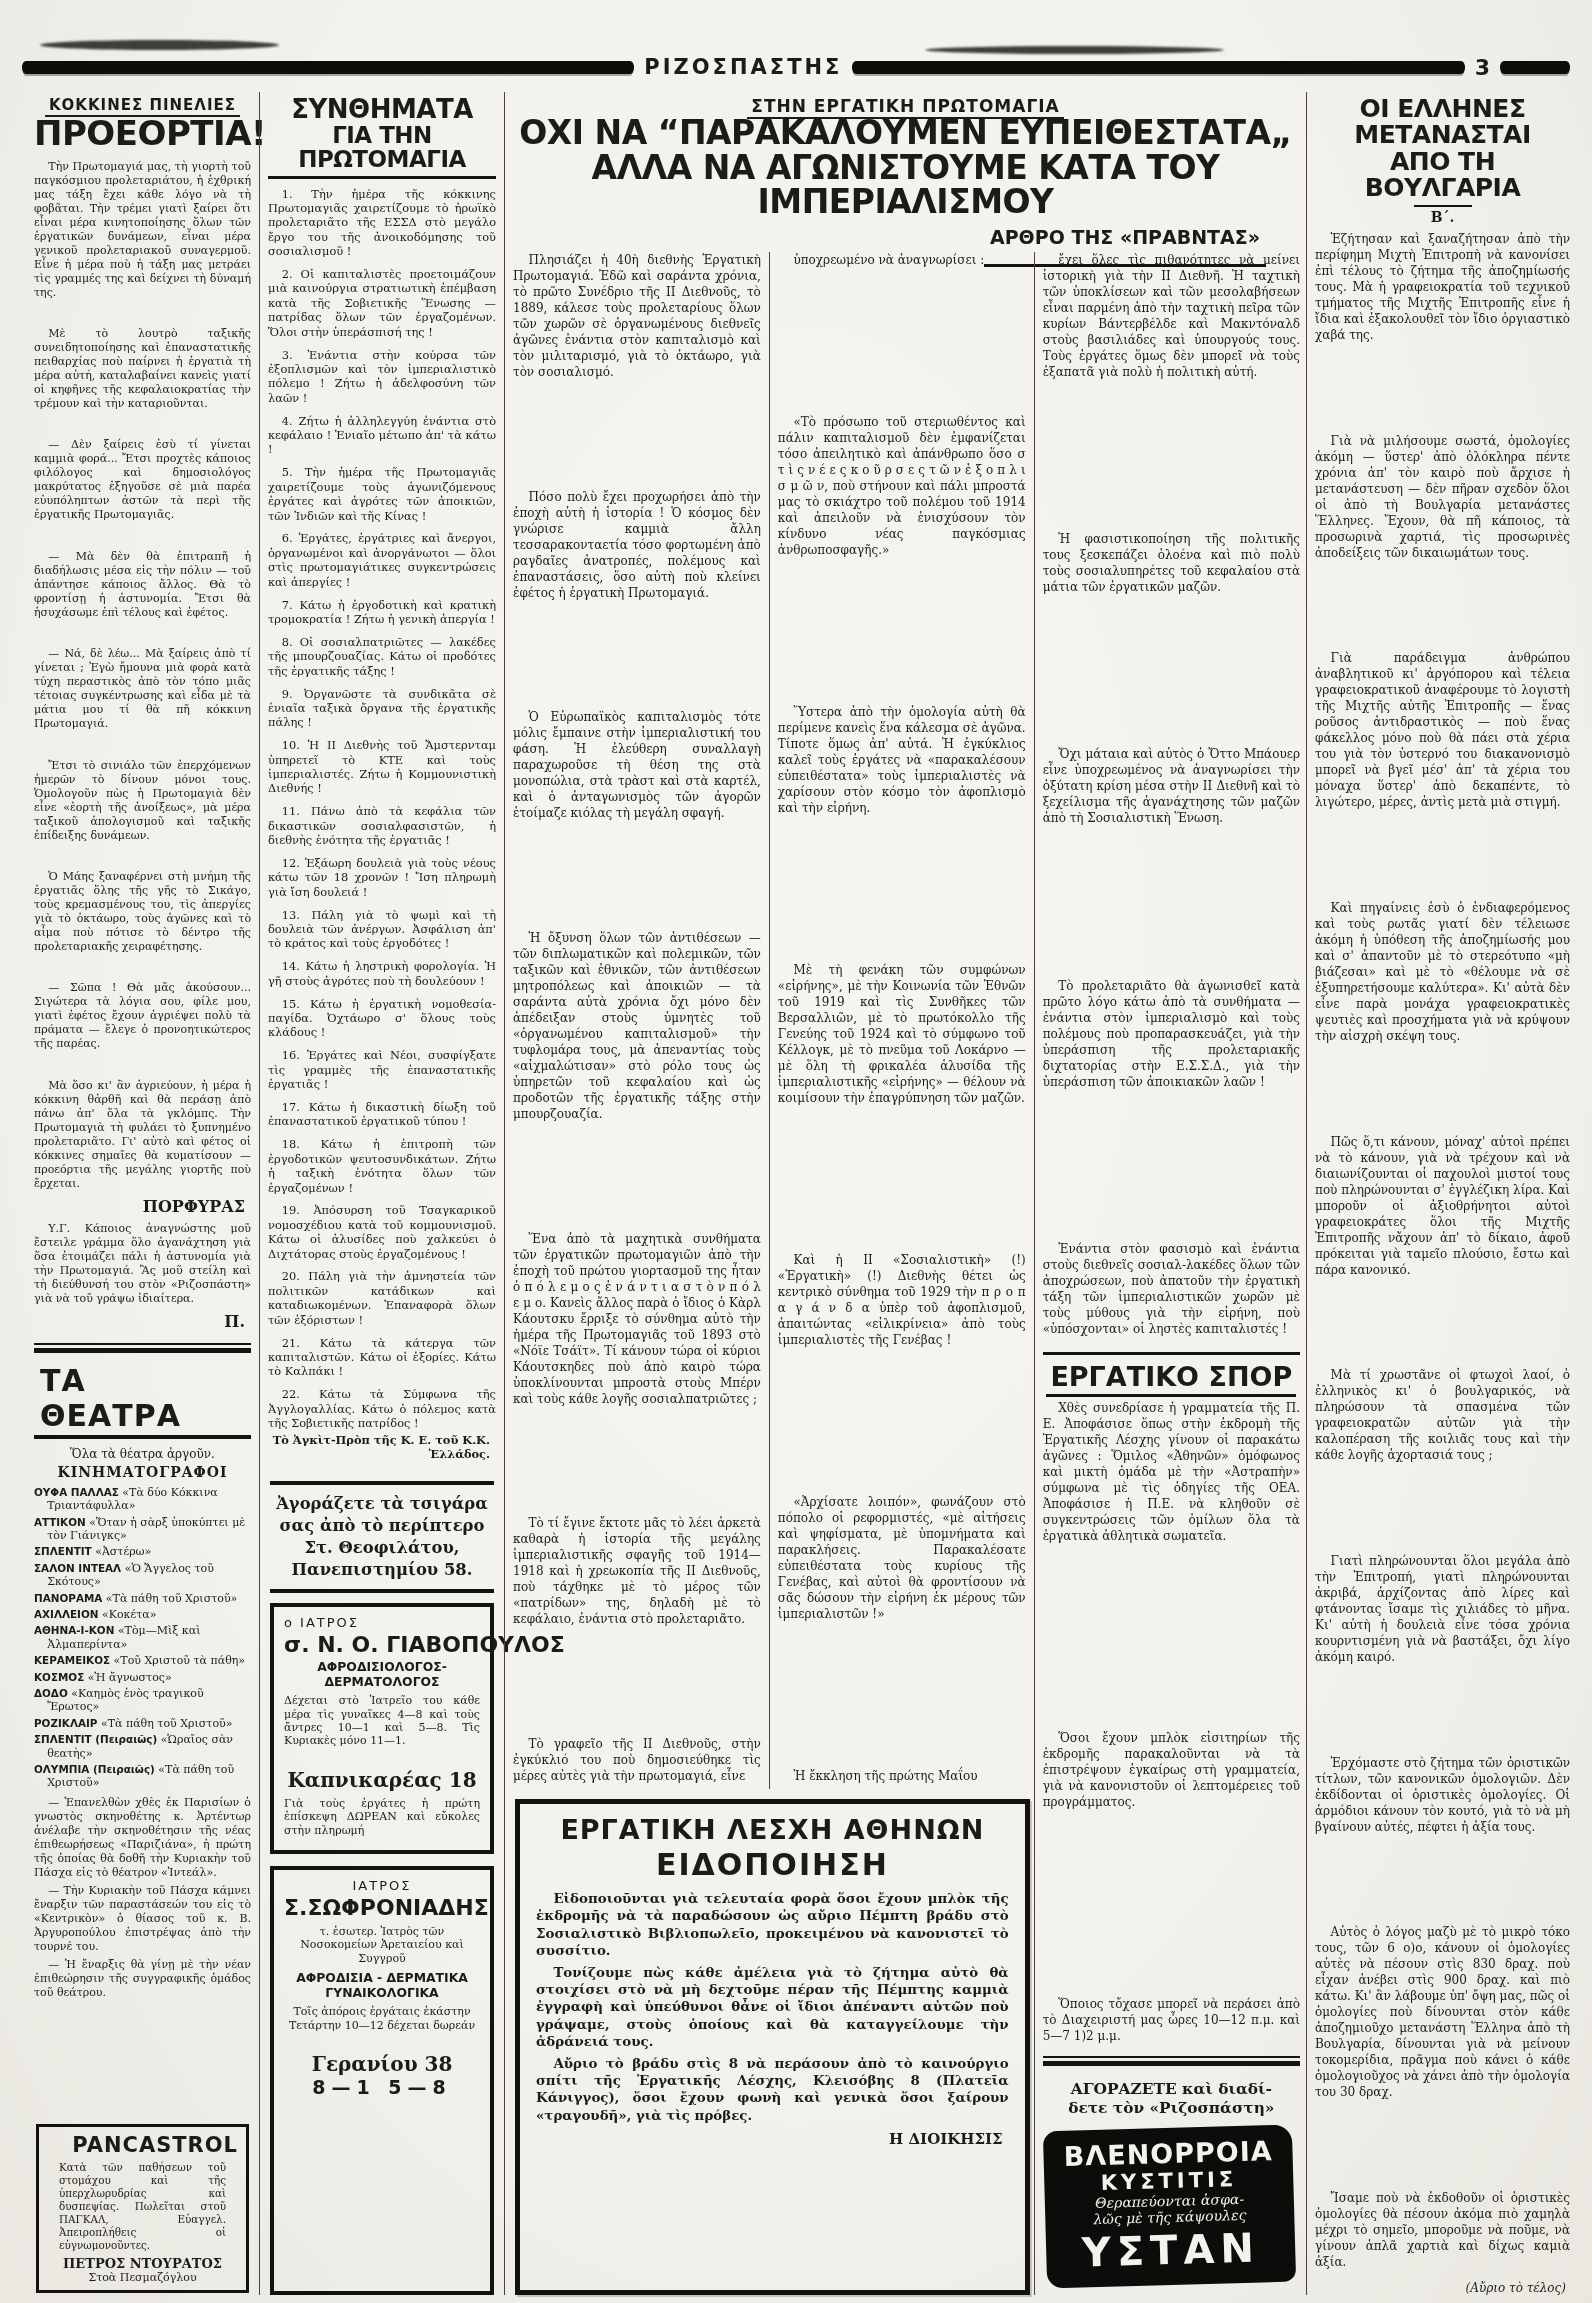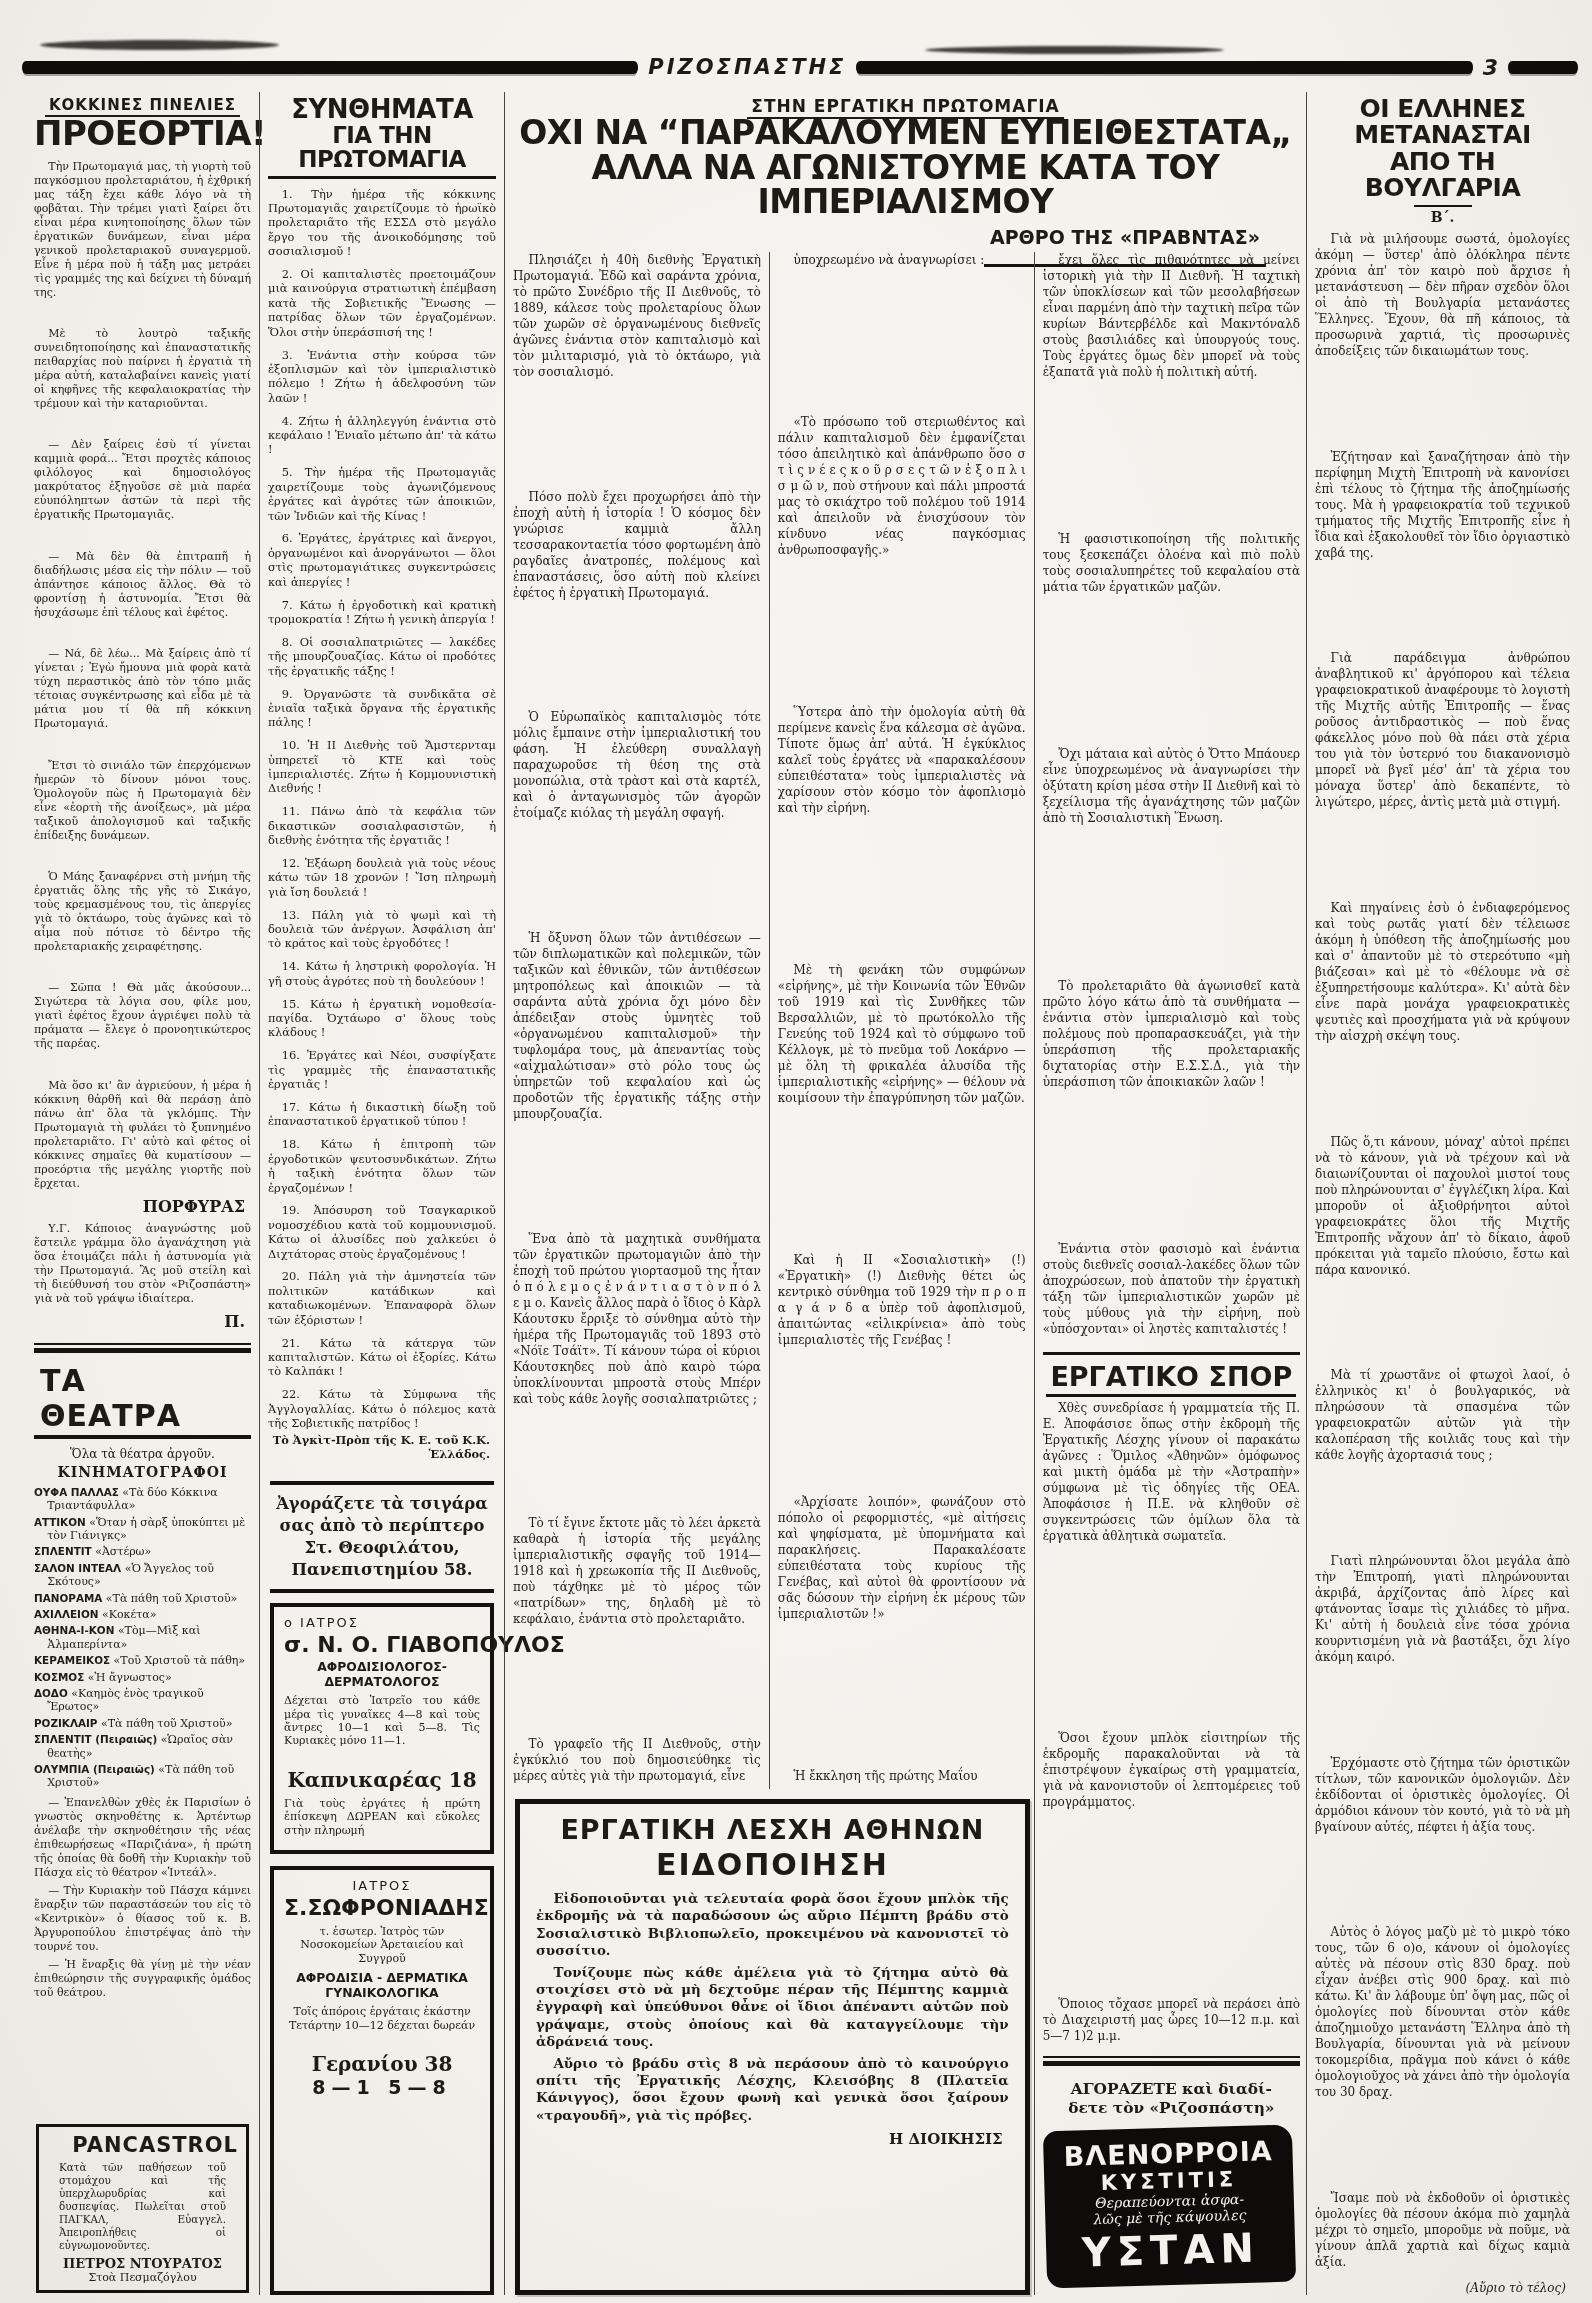--- a/index.html
+++ b/index.html
@@ -5,22 +5,22 @@
   html,body { margin:0; padding:0; background:#8a877f; }
   .page {
     position:relative; width:1592px; height:2303px; margin:0 auto;
     background:
       radial-gradient(ellipse at 50% 40%, #f6f5f1 0%, #f2f1ec 60%, #e9e7e0 100%);
     color:#1d1b16;
     font-family:"DejaVu Serif","Liberation Serif",serif;
     overflow:hidden;
   }
   
-  .masthead { position:absolute; top:50px; left:22px; right:14px; height:34px;
-    display:flex; align-items:center; gap:10px;font-style:italic; }
+  .masthead { position:absolute; top:50px; left:22px; right:22px; height:34px;
+    display:flex; align-items:center; gap:10px; }
   .mast-bar { height:13px; background:#0e0d0a; border-radius:4px/6px; flex:1;
     box-shadow:0 3px 0 -1px #0e0d0a55; }
   .mast-bar.short { flex:0 0 70px; }
   .mast-title { font-family:"DejaVu Sans","Liberation Sans",sans-serif;
     font-weight:bold; font-size:21px; letter-spacing:3px; white-space:nowrap; }
   .mast-page { font-family:"DejaVu Sans",sans-serif; font-weight:bold; font-size:22px; }
   .smear { position:absolute; background:#14120e; opacity:.8; border-radius:50%;
     filter:blur(1px); }
   
   .content { position:absolute; top:92px; left:26px; right:14px; bottom:8px; display:flex; }
@@ -326,22 +326,22 @@
           </div>
         </div>
       </div>
     </section>
 
     <section class="ocol c6">
       <div class="h-big h1a">ΟΙ ΕΛΛΗΝΕΣ ΜΕΤΑΝΑΣΤΑΙ</div>
       <div class="h-big h1b">ΑΠΟ ΤΗ ΒΟΥΛΓΑΡΙΑ</div>
       <div class="partmark">Β΄.</div>
       <div class="bigtxt spread" style="flex:1">
+          <p class="para">Ἐζήτησαν καὶ ξαναζήτησαν ἀπὸ τὴν περίφημη Μιχτὴ Ἐπιτροπὴ νὰ κανονίσει ἐπὶ τέλους τὸ ζήτημα τῆς ἀποζημίωσής τους. Μὰ ἡ γραφειοκρατία τοῦ τεχνικοῦ τμήματος τῆς Μιχτῆς Ἐπιτροπῆς εἶνε ἡ ἴδια καὶ ἐξακολουθεῖ τὸν ἴδιο ὀργιαστικὸ χαβά της.</p>
           <p class="para">Γιὰ νὰ μιλήσουμε σωστά, ὁμολογίες ἀκόμη — ὕστερ' ἀπὸ ὁλόκληρα πέντε χρόνια ἀπ' τὸν καιρὸ ποὺ ἄρχισε ἡ μετανάστευση — δὲν πῆραν σχεδὸν ὅλοι οἱ ἀπὸ τὴ Βουλγαρία μετανάστες Ἕλληνες. Ἔχουν, θὰ πῆ κάποιος, τὰ προσωρινὰ χαρτιά, τὶς προσωρινὲς ἀποδείξεις τῶν δικαιωμάτων τους.</p>
-          <p class="para">Ἐζήτησαν καὶ ξαναζήτησαν ἀπὸ τὴν περίφημη Μιχτὴ Ἐπιτροπὴ νὰ κανονίσει ἐπὶ τέλους τὸ ζήτημα τῆς ἀποζημίωσής τους. Μὰ ἡ γραφειοκρατία τοῦ τεχνικοῦ τμήματος τῆς Μιχτῆς Ἐπιτροπῆς εἶνε ἡ ἴδια καὶ ἐξακολουθεῖ τὸν ἴδιο ὀργιαστικὸ χαβά της.</p>
           <p class="para">Γιὰ παράδειγμα ἀνθρώπου ἀναβλητικοῦ κι' ἀργόπορου καὶ τέλεια γραφειοκρατικοῦ ἀναφέρουμε τὸ λογιστὴ τῆς Μιχτῆς αὐτῆς Ἐπιτροπῆς — ἕνας ροῦσος ἀντιδραστικὸς — ποὺ ἕνας φάκελλος μόνο ποὺ θὰ πάει στὰ χέρια του γιὰ τὸν ὑστερνό του διακανονισμὸ μπορεῖ νὰ βγεῖ μέσ' ἀπ' τὰ χέρια του μόναχα ὕστερ' ἀπὸ δεκαπέντε, τὸ λιγώτερο, μέρες, ἀντὶς μετὰ μιὰ στιγμή.</p>
           <p class="para">Καὶ πηγαίνεις ἐσὺ ὁ ἐνδιαφερόμενος καὶ τοὺς ρωτᾶς γιατί δὲν τέλειωσε ἀκόμη ἡ ὑπόθεση τῆς ἀποζημίωσής μου καὶ σ' ἀπαντοῦν μὲ τὸ στερεότυπο «μὴ βιάζεσαι» καὶ μὲ τὸ «θέλουμε νὰ σὲ ἐξυπηρετήσουμε καλύτερα». Κι' αὐτὰ δὲν εἶνε παρὰ μονάχα γραφειοκρατικὲς ψευτιὲς καὶ προσχήματα γιὰ νὰ κρύψουν τὴν αἰσχρὴ σκέψη τους.</p>
           <p class="para">Πῶς ὅ,τι κάνουν, μόναχ' αὐτοὶ πρέπει νὰ τὸ κάνουν, γιὰ νὰ τρέχουν καὶ νὰ διαιωνίζουνται οἱ παχουλοὶ μιστοί τους ποὺ πληρώνουνται σ' ἐγγλέζικη λίρα. Καὶ μποροῦν οἱ ἀξιοθρήνητοι αὐτοὶ γραφειοκράτες ὅλοι τῆς Μιχτῆς Ἐπιτροπῆς νἄχουν ἀπ' τὸ δίκαιο, ἀφοῦ πρόκειται γιὰ ταμεῖο πλούσιο, ἔστω καὶ πάρα κανονικό.</p>
           <p class="para">Μὰ τί χρωστᾶνε οἱ φτωχοὶ λαοί, ὁ ἑλληνικὸς κι' ὁ βουλγαρικός, νὰ πληρώσουν τὰ σπασμένα τῶν γραφειοκρατῶν αὐτῶν γιὰ τὴν καλοπέραση τῆς κοιλιᾶς τους καὶ τὴν κάθε λογῆς ἀχορτασιά τους ;</p>
           <p class="para">Γιατὶ πληρώνουνται ὅλοι μεγάλα ἀπὸ τὴν Ἐπιτροπή, γιατὶ πληρώνουνται ἀκριβά, ἀρχίζοντας ἀπὸ λίρες καὶ φτάνοντας ἴσαμε τὶς χιλιάδες τὸ μῆνα. Κι' αὐτὴ ἡ δουλειὰ εἶνε τόσα χρόνια κουρντισμένη γιὰ νὰ βαστάξει, ὄχι λίγο ἀκόμη καιρό.</p>
           <p class="para">Ἐρχόμαστε στὸ ζήτημα τῶν ὁριστικῶν τίτλων, τῶν κανονικῶν ὁμολογιῶν. Δὲν ἐκδίδονται οἱ ὁριστικὲς ὁμολογίες. Οἱ ἁρμόδιοι κάνουν τὸν κουτό, γιὰ τὸ νὰ μὴ βγαίνουν αὐτές, πέφτει ἡ ἀξία τους.</p>
           <p class="para">Αὐτὸς ὁ λόγος μαζὺ μὲ τὸ μικρὸ τόκο τους, τῶν 6 ο)ο, κάνουν οἱ ὁμολογίες αὐτὲς νὰ πέσουν στὶς 830 δραχ. ποὺ εἶχαν ἀνέβει στὶς 900 δραχ. καὶ πιὸ κάτω. Κι' ἂν λάβουμε ὑπ' ὄψη μας, πῶς οἱ ὁμολογίες ποὺ δίνουνται στὸν κάθε ἀποζημιοῦχο μετανάστη Ἕλληνα ἀπὸ τὴ Βουλγαρία, δίνουνται γιὰ νὰ μείνουν τοκομερίδια, πρᾶγμα ποὺ κάνει ὁ κάθε ὁμολογιοῦχος νὰ χάνει ἀπὸ τὴν ὁμολογία του 30 δραχ.</p>
           <p class="para">Ἴσαμε ποὺ νὰ ἐκδοθοῦν οἱ ὁριστικὲς ὁμολογίες θὰ πέσουν ἀκόμα πιὸ χαμηλὰ μέχρι τὸ σημεῖο, μποροῦμε νὰ ποῦμε, νὰ γίνουν ἁπλᾶ χαρτιὰ καὶ δίχως καμιὰ ἀξία.</p>
         </div>
       <div class="endnote">(Αὔριο τὸ τέλος)</div>

